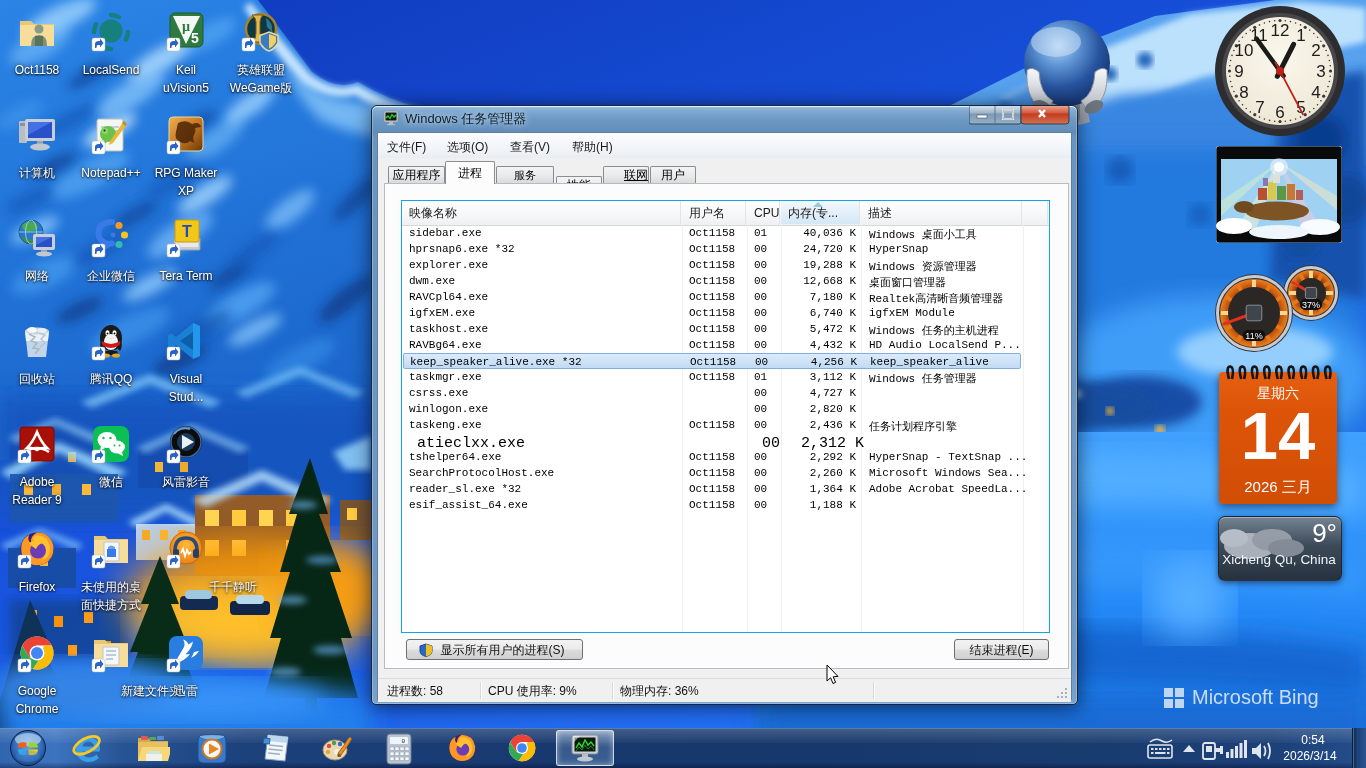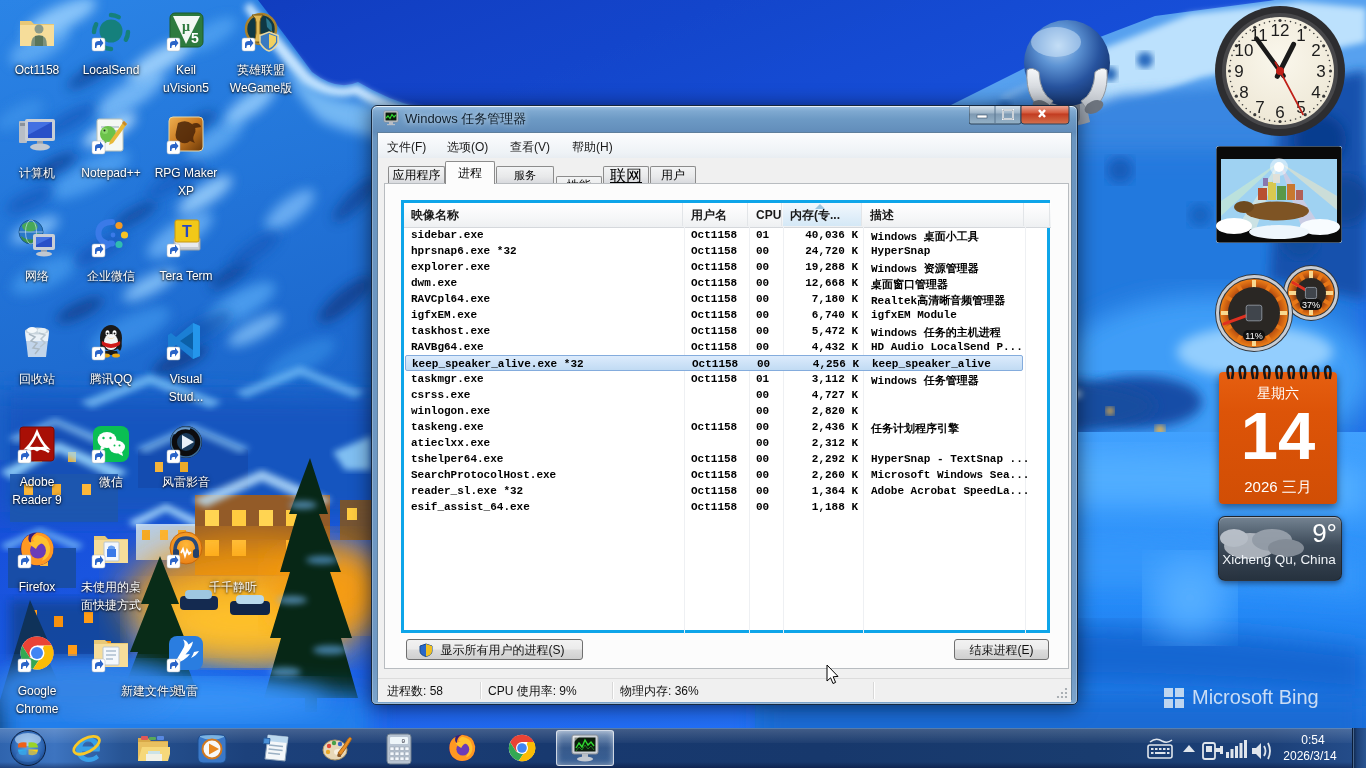--- a/index.html
+++ b/index.html
@@ -766,27 +766,27 @@
   <div style="position:absolute;left:0;top:0;width:693px;height:25px;background:linear-gradient(180deg,#fcfdfe,#eef2f6 80%,#e8edf2);font-size:12px;color:#1a1a1a;">
    <span style="position:absolute;left:9px;top:6px;">文件(F)</span>
    <span style="position:absolute;left:69px;top:6px;">选项(O)</span>
    <span style="position:absolute;left:132px;top:6px;">查看(V)</span>
    <span style="position:absolute;left:194px;top:6px;">帮助(H)</span>
   </div>
 
   <div style="position:absolute;left:10px;top:33px;width:57px;height:17px;background:linear-gradient(180deg,#f3f4f5,#e8e9ea 60%,#d8dade);border:1px solid #8c8c8c;border-bottom:none;border-radius:2px 2px 0 0;font-size:12px;text-align:center;line-height:17px;box-sizing:border-box;">应用程序</div>
   <div style="position:absolute;left:118px;top:33px;width:58px;height:17px;background:linear-gradient(180deg,#f3f4f5,#e8e9ea 60%,#d8dade);border:1px solid #8c8c8c;border-bottom:none;border-radius:2px 2px 0 0;font-size:11px;text-align:center;line-height:17px;box-sizing:border-box;">服务</div>
   <div style="position:absolute;left:178px;top:33px;width:46px;height:17px;background:linear-gradient(180deg,#f3f4f5,#e8e9ea 60%,#d8dade);border:1px solid #8c8c8c;border-bottom:none;border-radius:2px 2px 0 0;font-size:12px;text-align:center;line-height:17px;box-sizing:border-box;margin-top:10px;">性能</div>
-  <div style="position:absolute;left:225px;top:33px;width:46px;height:17px;background:linear-gradient(180deg,#f3f4f5,#e8e9ea 60%,#d8dade);border:1px solid #8c8c8c;border-bottom:none;border-radius:2px 2px 0 0;font-size:16px;text-align:center;line-height:17px;box-sizing:border-box;text-decoration:underline;">联网</div>
+  <div style="position:absolute;left:225px;top:33px;width:46px;height:17px;background:linear-gradient(180deg,#f3f4f5,#e8e9ea 60%,#d8dade);border:1px solid #8c8c8c;border-bottom:none;border-radius:2px 2px 0 0;font-size:12px;text-align:right;line-height:17px;box-sizing:border-box;text-decoration:underline;">联网</div>
   <div style="position:absolute;left:272px;top:33px;width:46px;height:17px;background:linear-gradient(180deg,#f3f4f5,#e8e9ea 60%,#d8dade);border:1px solid #8c8c8c;border-bottom:none;border-radius:2px 2px 0 0;font-size:12px;text-align:center;line-height:17px;box-sizing:border-box;">用户</div>
 
   <div style="position:absolute;left:6px;top:50px;width:685px;height:486px;background:#fcfcfc;border:1px solid #b8bcc0;box-sizing:border-box;"></div>
 
   <div style="position:absolute;left:67px;top:28px;width:50px;height:23px;background:#fcfcfc;border:1px solid #8c8c8c;border-bottom:none;border-radius:2px 2px 0 0;font-size:12px;text-align:center;line-height:22px;box-sizing:border-box;">进程</div>
-<div style="position:absolute;left:23px;top:67px;width:649px;height:433px;background:#fff;border:3px solid #0ea5e9;box-sizing:border-box;font-family:'Liberation Mono',monospace;font-weight:bold;">
+<div style="position:absolute;left:23px;top:67px;width:649px;height:433px;background:#fff;border:1px solid #0ea5e9;box-sizing:border-box;font-family:'Liberation Mono',monospace;">
           <div style="position:absolute;left:0;top:0;width:647px;height:24px;background:linear-gradient(180deg,#ffffff,#f6f7f8 60%,#eef0f2);border-bottom:1px solid #d5d8dc;"><div style="position:absolute;left:0px;top:0;width:279px;height:23px;border-right:1px solid #e2e5e8;font-size:12px;font-family:'Liberation Sans',sans-serif;color:#1a1a1a;line-height:24px;padding-left:7px;box-sizing:border-box;">映像名称</div><div style="position:absolute;left:280px;top:0;width:64px;height:23px;border-right:1px solid #e2e5e8;font-size:12px;font-family:'Liberation Sans',sans-serif;color:#1a1a1a;line-height:24px;padding-left:7px;box-sizing:border-box;">用户名</div><div style="position:absolute;left:345px;top:0;width:33px;height:23px;border-right:1px solid #e2e5e8;font-size:12px;font-family:'Liberation Sans',sans-serif;color:#1a1a1a;line-height:24px;padding-left:7px;box-sizing:border-box;">CPU</div><div style="position:absolute;left:379px;top:0;width:79px;height:23px;border-right:1px solid #e2e5e8;background:linear-gradient(180deg,#f2f8fd,#e0eef9 60%,#d4e8f6);font-size:12px;font-family:'Liberation Sans',sans-serif;color:#1a1a1a;line-height:24px;padding-left:7px;box-sizing:border-box;">内存(专...</div><div style="position:absolute;left:459px;top:0;width:161px;height:23px;border-right:1px solid #e2e5e8;font-size:12px;font-family:'Liberation Sans',sans-serif;color:#1a1a1a;line-height:24px;padding-left:7px;box-sizing:border-box;">描述</div><div style="position:absolute;left:621px;top:0;width:25px;height:23px;border-right:1px solid #e2e5e8;font-size:12px;font-family:'Liberation Sans',sans-serif;color:#1a1a1a;line-height:24px;padding-left:7px;box-sizing:border-box;"></div><path><svg style="position:absolute;left:408px;top:0" width="16" height="6" viewBox="0 0 16 6">
                 <path d="M8,1 L13,6 L3,6 Z" fill="#9ec6e0"></path>
               </svg></path></div>
           <div style="position:absolute;left:280px;top:24px;width:1px;height:407px;background:#eef0f3;"></div>
           <div style="position:absolute;left:345px;top:24px;width:1px;height:407px;background:#eef0f3;"></div>
           <div style="position:absolute;left:379px;top:24px;width:1px;height:407px;background:#eef0f3;"></div>
           <div style="position:absolute;left:459px;top:24px;width:1px;height:407px;background:#eef0f3;"></div>
           <div style="position:absolute;left:621px;top:24px;width:1px;height:407px;background:#eef0f3;"></div>
           <div style="position:absolute;left:1px;top:24px;width:618px;height:16px;font-size:11px;color:#000;white-space:nowrap;">
             <span style="position:absolute;left:6px;top:2px;">sidebar.exe</span>
@@ -868,21 +868,21 @@
             <span style="position:absolute;left:351px;top:2px;">00</span>
             <span style="position:absolute;left:379px;top:2px;width:74px;text-align:right;">2,820 K</span>
           </div>
           <div style="position:absolute;left:1px;top:216px;width:618px;height:16px;font-size:11px;color:#000;white-space:nowrap;">
             <span style="position:absolute;left:6px;top:2px;">taskeng.exe</span>
             <span style="position:absolute;left:286px;top:2px;">Oct1158</span>
             <span style="position:absolute;left:351px;top:2px;">00</span>
             <span style="position:absolute;left:379px;top:2px;width:74px;text-align:right;">2,436 K</span>
             <span style="position:absolute;left:466px;top:2px;">任务计划程序引擎</span>
           </div>
-          <div style="position:absolute;left:1px;top:232px;width:618px;height:16px;font-size:11px;color:#000;white-space:nowrap;">
+          <div style="position:absolute;left:9px;top:232px;width:618px;height:16px;font-size:15px;color:#000;white-space:nowrap;">
             <span style="position:absolute;left:6px;top:2px;">atieclxx.exe</span>
             <span style="position:absolute;left:351px;top:2px;">00</span>
             <span style="position:absolute;left:379px;top:2px;width:74px;text-align:right;">2,312 K</span>
           </div>
           <div style="position:absolute;left:1px;top:248px;width:618px;height:16px;font-size:11px;color:#000;white-space:nowrap;">
             <span style="position:absolute;left:6px;top:2px;">tshelper64.exe</span>
             <span style="position:absolute;left:286px;top:2px;">Oct1158</span>
             <span style="position:absolute;left:351px;top:2px;">00</span>
             <span style="position:absolute;left:379px;top:2px;width:74px;text-align:right;">2,292 K</span>
             <span style="position:absolute;left:466px;top:2px;">HyperSnap - TextSnap ...</span>

